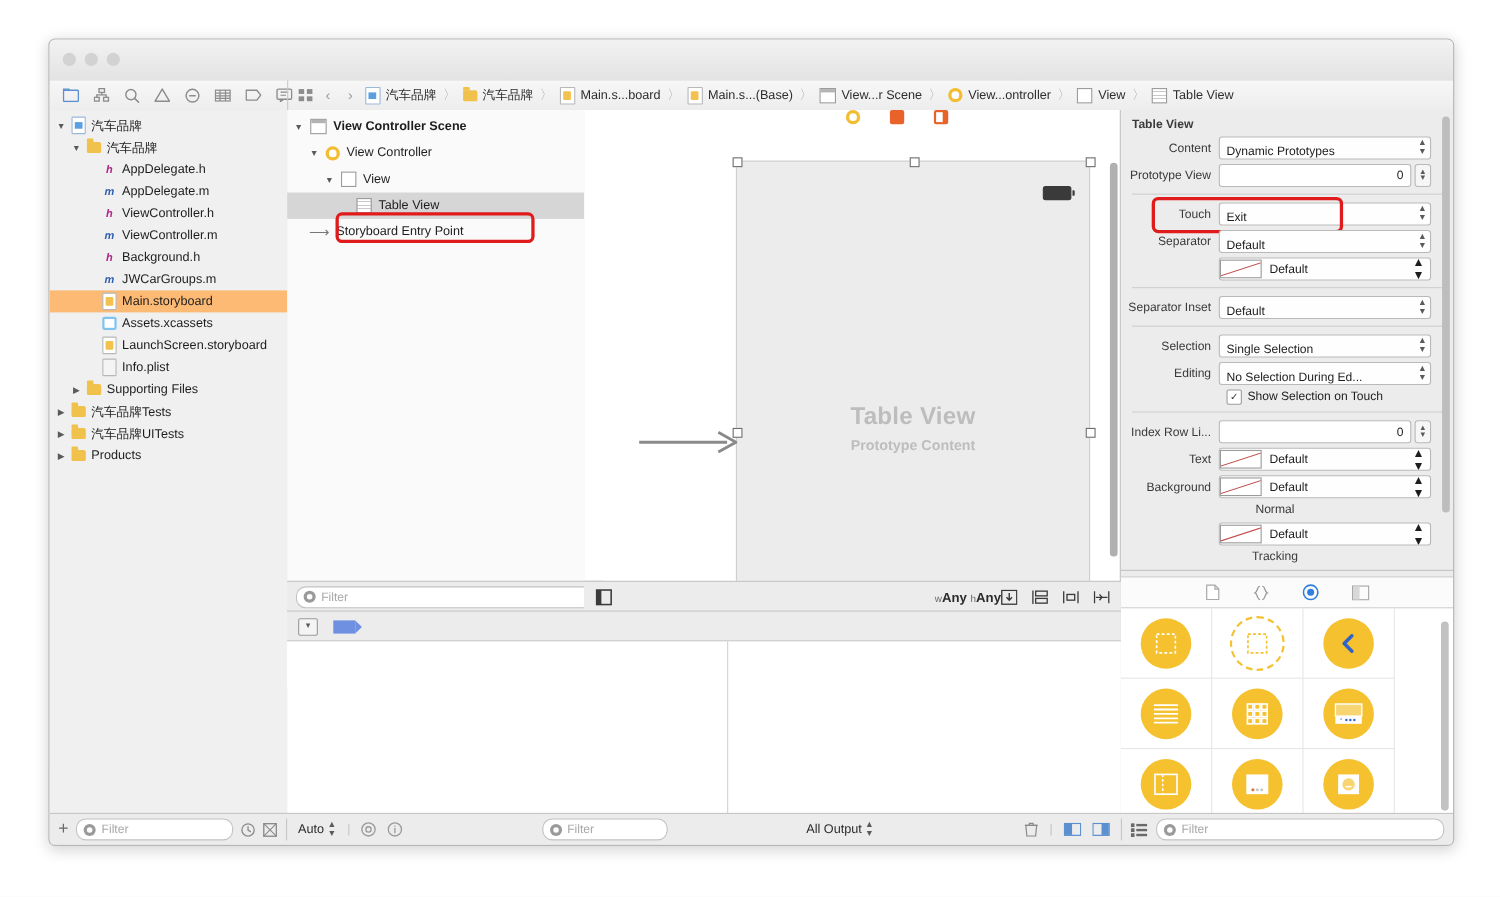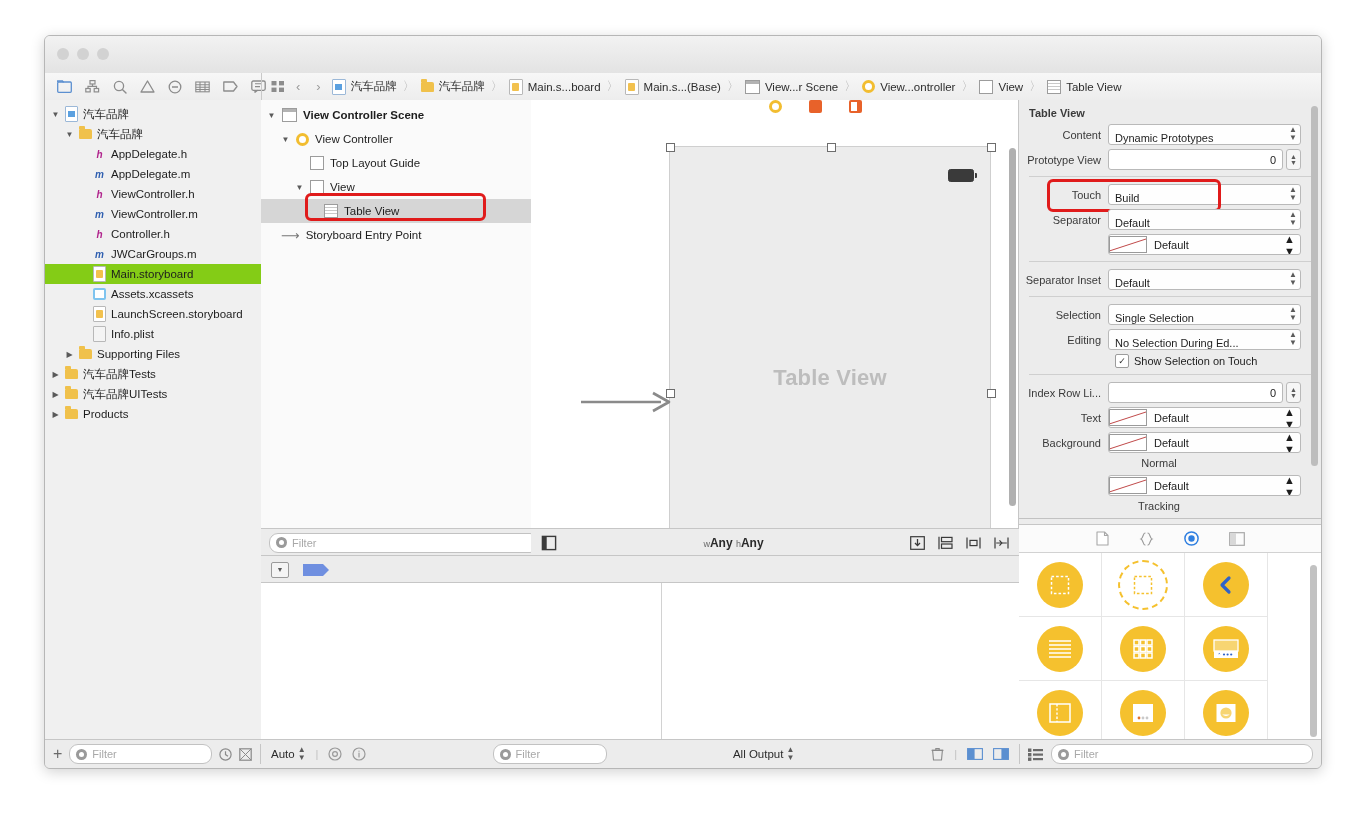--- a/index.html
+++ b/index.html
@@ -59,21 +59,21 @@
   .outline{position:absolute;left:216px;top:64px;width:270px;height:524px;background:#fafafa;
            border-right:1px solid #c6c6c6;overflow:hidden;}
   .canvas{position:absolute;left:486px;top:64px;right:302px;height:524px;background:#fff;overflow:hidden;}
   .inspector{position:absolute;right:0;top:64px;width:302px;height:424px;background:#ececec;
              border-left:1px solid #c6c6c6;overflow:hidden;}
   .library{position:absolute;right:0;top:488px;width:302px;bottom:28px;background:#fff;
            border-left:1px solid #c6c6c6;border-top:1px solid #c6c6c6;overflow:hidden;}
 
   
   .frow{height:20px;display:flex;align-items:center;gap:5px;padding-left:6px;font-size:11.5px;color:#1d1d1d;cursor:default;white-space:nowrap;}
-  .frow.sel{background:#84cc16;}
+  .frow.sel{background:#fdba74;}
   .tri{width:9px;font-size:8px;color:#5a5a5a;text-align:center;flex:0 0 9px;}
   .tri.empty{visibility:hidden;}
   .fi{width:13px;height:14px;flex:0 0 13px;display:inline-flex;align-items:center;justify-content:center;font-size:9px;}
   .folder{width:13px;height:10px;background:#f0c14b;border-radius:1px 2px 1px 1px;position:relative;}
   .folder:after{content:"";position:absolute;left:0;top:-3px;width:6px;height:3px;background:#f0c14b;border-radius:1px 1px 0 0;}
   .fileh{color:#b0228c;font-style:italic;font-weight:bold;font-size:10px;}
   .filem{color:#2f5fb0;font-style:italic;font-weight:bold;font-size:10px;}
   .sb-ico{width:12px;height:14px;background:#fff;border:1px solid #b8b8b8;border-radius:1px;position:relative;}
   .sb-ico:after{content:"";position:absolute;left:2px;top:3px;width:7px;height:8px;background:#f2c14e;border-radius:1px;}
   .proj-ico{width:12px;height:14px;background:#fff;border:1px solid #9bb8d8;border-radius:1px;position:relative;}
@@ -147,21 +147,21 @@
   
   .filterbar{position:absolute;left:216px;bottom:212px;width:270px;height:27px;background:#ececec;
              border-top:1px solid #c6c6c6;border-right:1px solid #c6c6c6;display:flex;align-items:center;padding:0 8px;}
   .ffield{flex:1;height:18px;background:#fff;border:1px solid #c2c2c2;border-radius:9px;
           display:flex;align-items:center;gap:5px;padding-left:6px;font-size:11px;color:#a8a8a8;}
   .mag{width:11px;height:11px;border-radius:50%;background:#9a9a9a;position:relative;flex:0 0 11px;}
   .mag:after{content:"";position:absolute;left:3px;top:3px;width:5px;height:5px;border-radius:50%;background:#fff;}
 
   .sizeclass{position:absolute;left:486px;bottom:212px;right:302px;height:27px;background:#ececec;
              border-top:1px solid #c6c6c6;display:flex;align-items:center;padding:0 10px;}
-  .sc-center{flex:1;text-align:center;font-size:12px;color:#2b2b2b;}
+  .sc-center{flex:1;text-align:right;font-size:12px;color:#2b2b2b;}
   .sc-center .sm{font-size:9px;color:#6a6a6a;}
   .sc-icons{display:flex;gap:13px;align-items:center;}
 
   .debugbar{position:absolute;left:216px;bottom:185px;right:302px;height:27px;background:#ececec;
             border-top:1px solid #c6c6c6;display:flex;align-items:center;gap:14px;padding-left:10px;}
   .dbg-btn{width:16px;height:14px;border:1px solid #9a9a9a;border-radius:2px;background:#f4f4f4;
            display:flex;align-items:center;justify-content:center;font-size:7px;color:#5a5a5a;}
   .tagpin{width:20px;height:12px;background:#6f8fe0;position:relative;}
   .tagpin:after{content:"";position:absolute;right:-6px;top:0;border-left:6px solid #6f8fe0;
                 border-top:6px solid transparent;border-bottom:6px solid transparent;}
@@ -385,21 +385,21 @@
         <span>ViewController.h</span>
       </div>
       <div class="frow" style="padding-left:34px;">
         <span class="tri empty">▶</span>
         <span class="fi filem">m</span>
         <span>ViewController.m</span>
       </div>
       <div class="frow" style="padding-left:34px;">
         <span class="tri empty">▶</span>
         <span class="fi fileh">h</span>
-        <span>Controller.h</span>
+        <span>Background.h</span>
       </div>
       <div class="frow" style="padding-left:34px;">
         <span class="tri empty">▶</span>
         <span class="fi filem">m</span>
         <span>JWCarGroups.m</span>
       </div>
       <div class="frow sel" style="padding-left:34px;">
         <span class="tri empty">▶</span>
         <span class="fi">
               <span class="sb-ico"></span>
@@ -463,24 +463,20 @@
       <div class="orow" style="padding-left:6px;font-weight:bold;">
         <span class="tri">▼</span>
         <span class="scene-ico"></span>
         <span>View Controller Scene</span>
       </div>
       <div class="orow" style="padding-left:20px;">
         <span class="tri">▼</span>
         <span class="vc-dot"></span>
         <span>View Controller</span>
       </div>
-      <div class="orow" style="padding-left:49px;">
-        <span class="sq"></span>
-        <span>Top Layout Guide</span>
-      </div>
       <div class="orow" style="padding-left:34px;">
         <span class="tri">▼</span>
         <span class="sq"></span>
         <span>View</span>
       </div>
       <div class="orow sel" style="padding-left:63px;">
         <span class="sq lined"></span>
         <span>Table View</span>
       </div>
       <div class="orow" style="padding-left:20px;">
@@ -495,20 +491,21 @@
     <div class="dock-icons">
       <div class="vc-dot"></div>
       <div class="fr-ico"></div>
       <div class="exit-ico"></div>
     </div>
 
     <div class="device">
       <div class="battery"></div>
       <div class="dev-label">
         <div class="t1">Table View</div>
+        <div class="t2">Prototype Content</div>
       </div>
       <div class="hdl" style="left:-4px;top:-4px;"></div>
       <div class="hdl" style="left:157px;top:-4px;"></div>
       <div class="hdl" style="left:317px;top:-4px;"></div>
       <div class="hdl" style="left:-4px;top:242px;"></div>
       <div class="hdl" style="left:317px;top:242px;"></div>
     </div>
 
     <svg class="seg-arrow" viewBox="0 0 92 24">
       <path d="M0 12 H80" stroke="#8a8a8a" stroke-width="2.6" fill="none"></path>
@@ -536,21 +533,21 @@
         <span>0</span>
       </div>
       <div class="stepbtn">▲<br>▼</div>
     </div>
 
     <div class="hr"></div>
 
     <div class="irow" style="position:relative;">
       <div class="ilbl">Touch</div>
       <div class="pop">
-        <span>Build</span>
+        <span>Exit</span>
         <span class="st">▲<br>▼</span>
       </div>
       <div class="redbox" style="left:28px;top:-5px;width:168px;height:27px;"></div>
     </div>
 
     <div class="irow">
       <div class="ilbl">Separator</div>
       <div class="pop">
         <span>Default</span>
         <span class="st">▲<br>▼</span>

